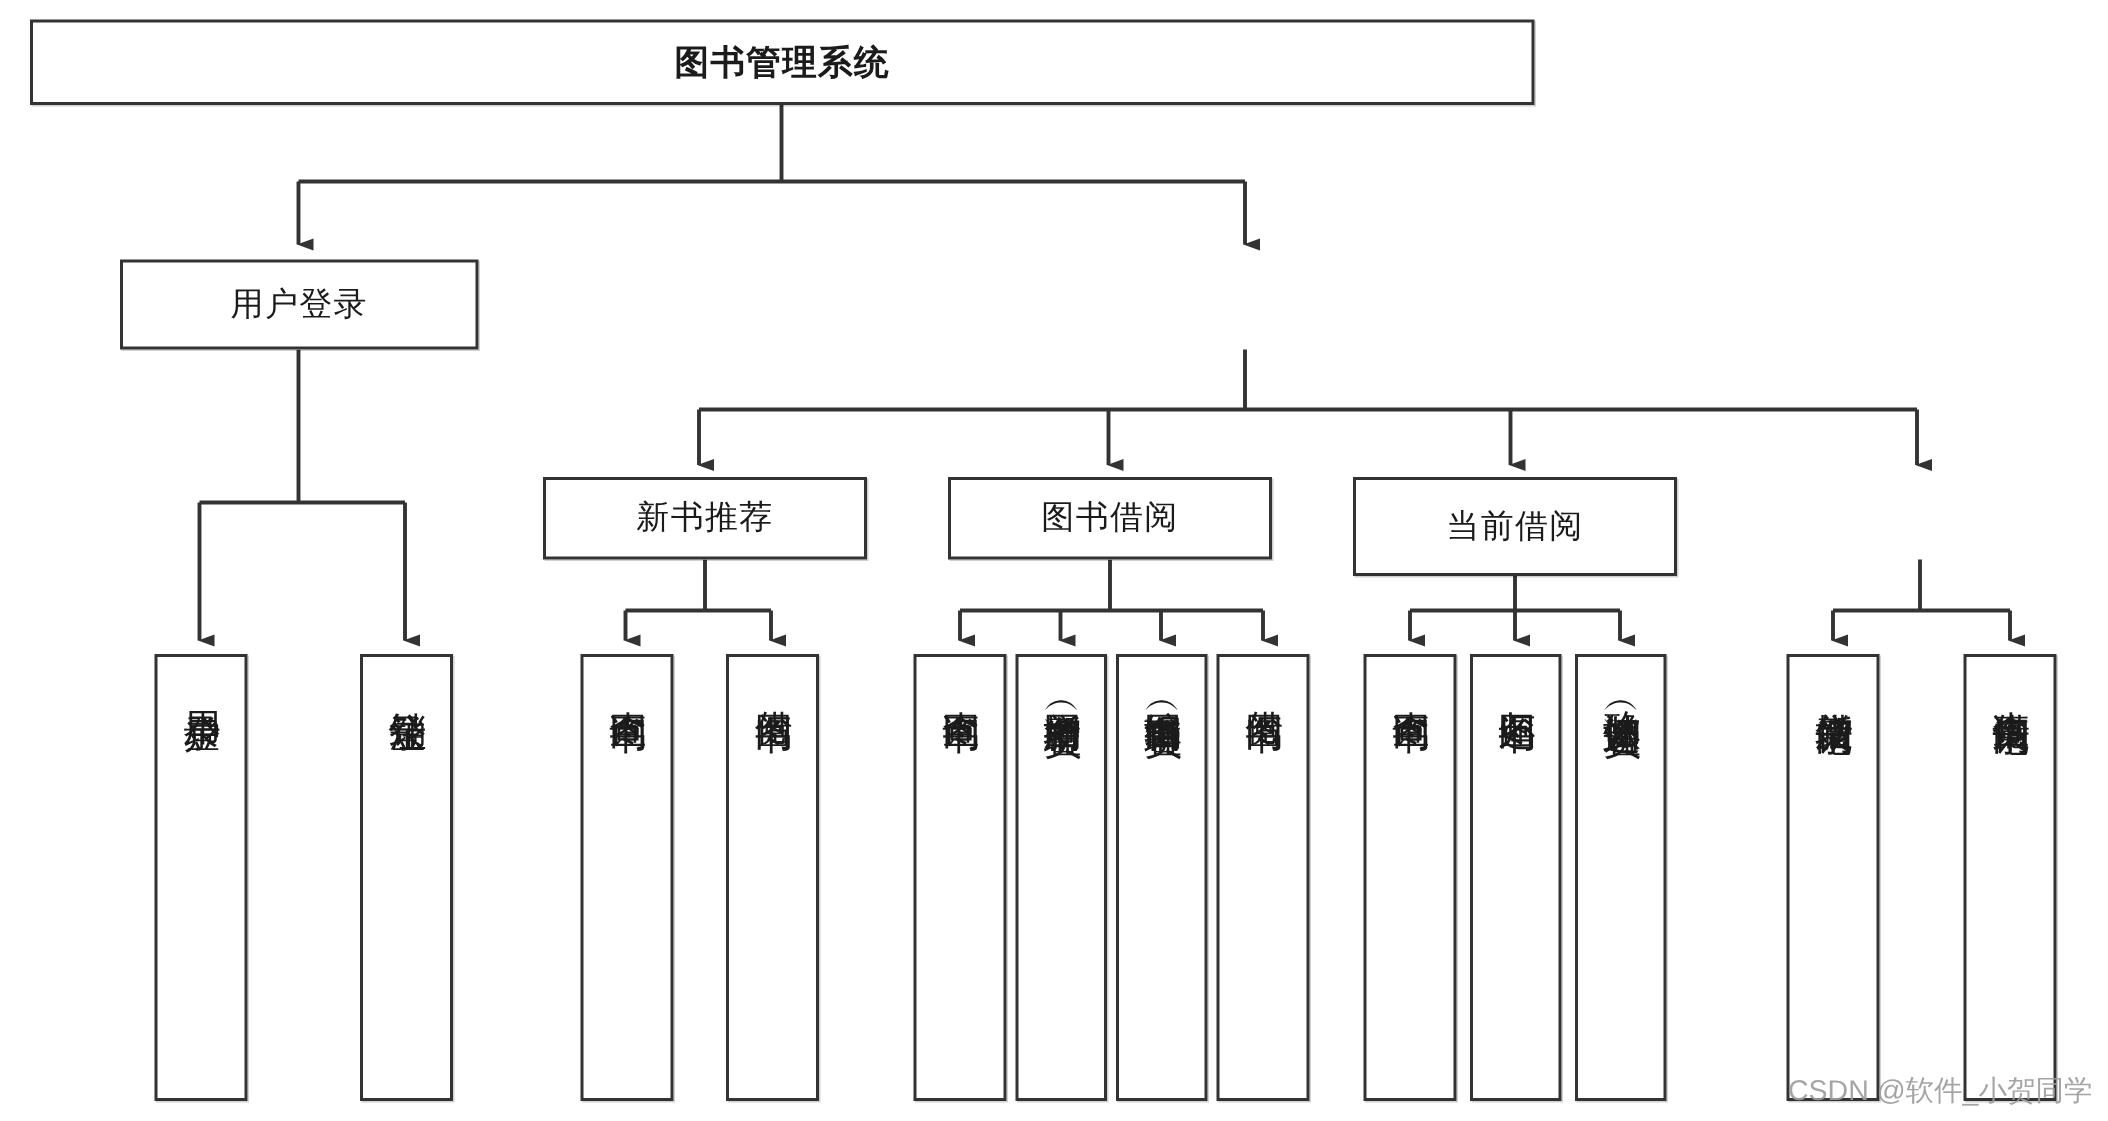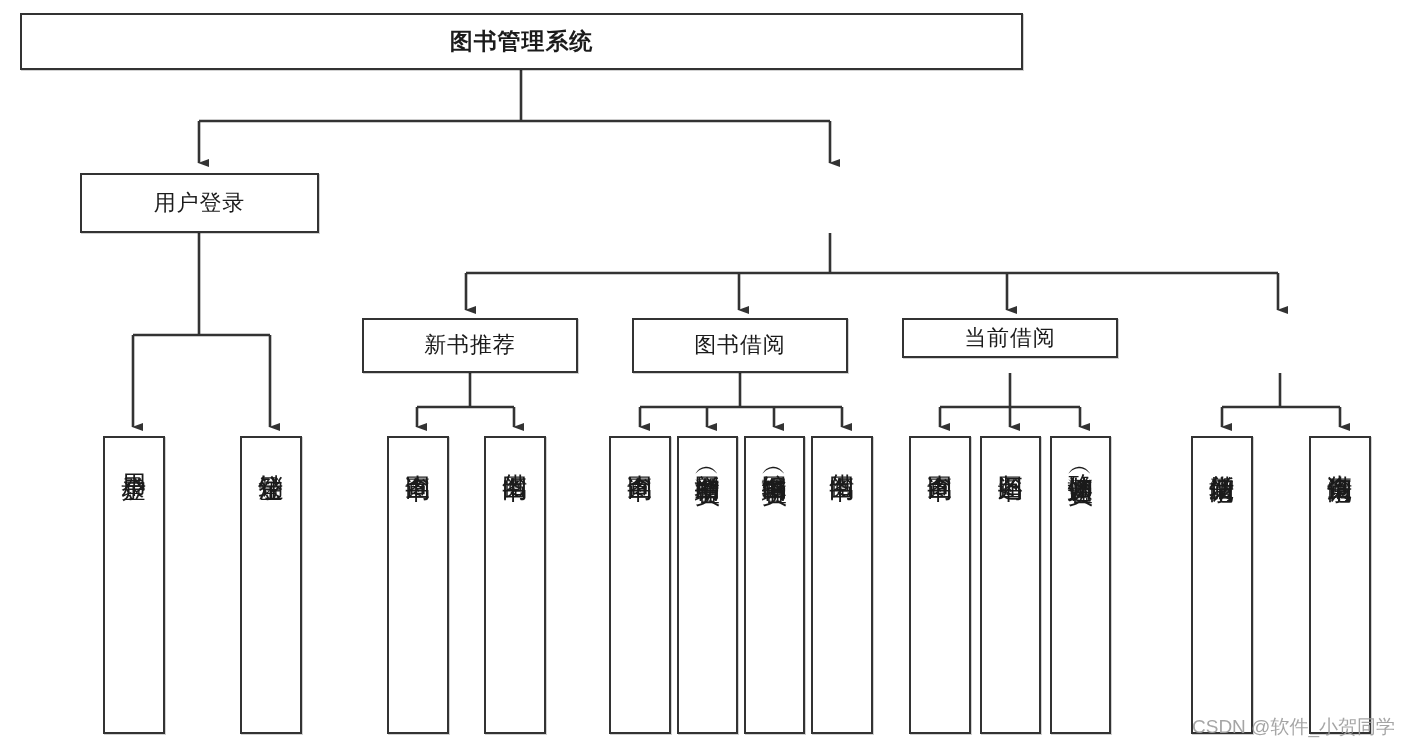--- a/index.html
+++ b/index.html
@@ -133,21 +133,21 @@
   <div class="node-box horiz" style="left:80px; top:173px; width:239px; height:60px;">
     <span class="node-label">用户登录</span>
   </div>
 
   <div class="node-box horiz" style="left:362px; top:318px; width:216px; height:55px;">
     <span class="node-label">新书推荐</span>
   </div>
   <div class="node-box horiz" style="left:632px; top:318px; width:216px; height:55px;">
     <span class="node-label">图书借阅</span>
   </div>
-  <div class="node-box horiz" style="left:902px; top:318px; width:216px; height:40px;">
+  <div class="node-box horiz" style="left:902px; top:318px; width:216px; height:66px;">
     <span class="node-label">当前借阅</span>
   </div>
 
   <div class="node-box vert" style="left:103px; top:436px; width:62px; height:298px;">
     <span class="node-label">用户登录</span>
   </div>
   <div class="node-box vert" style="left:240px; top:436px; width:62px; height:298px;">
     <span class="node-label">注销登录</span>
   </div>
 

